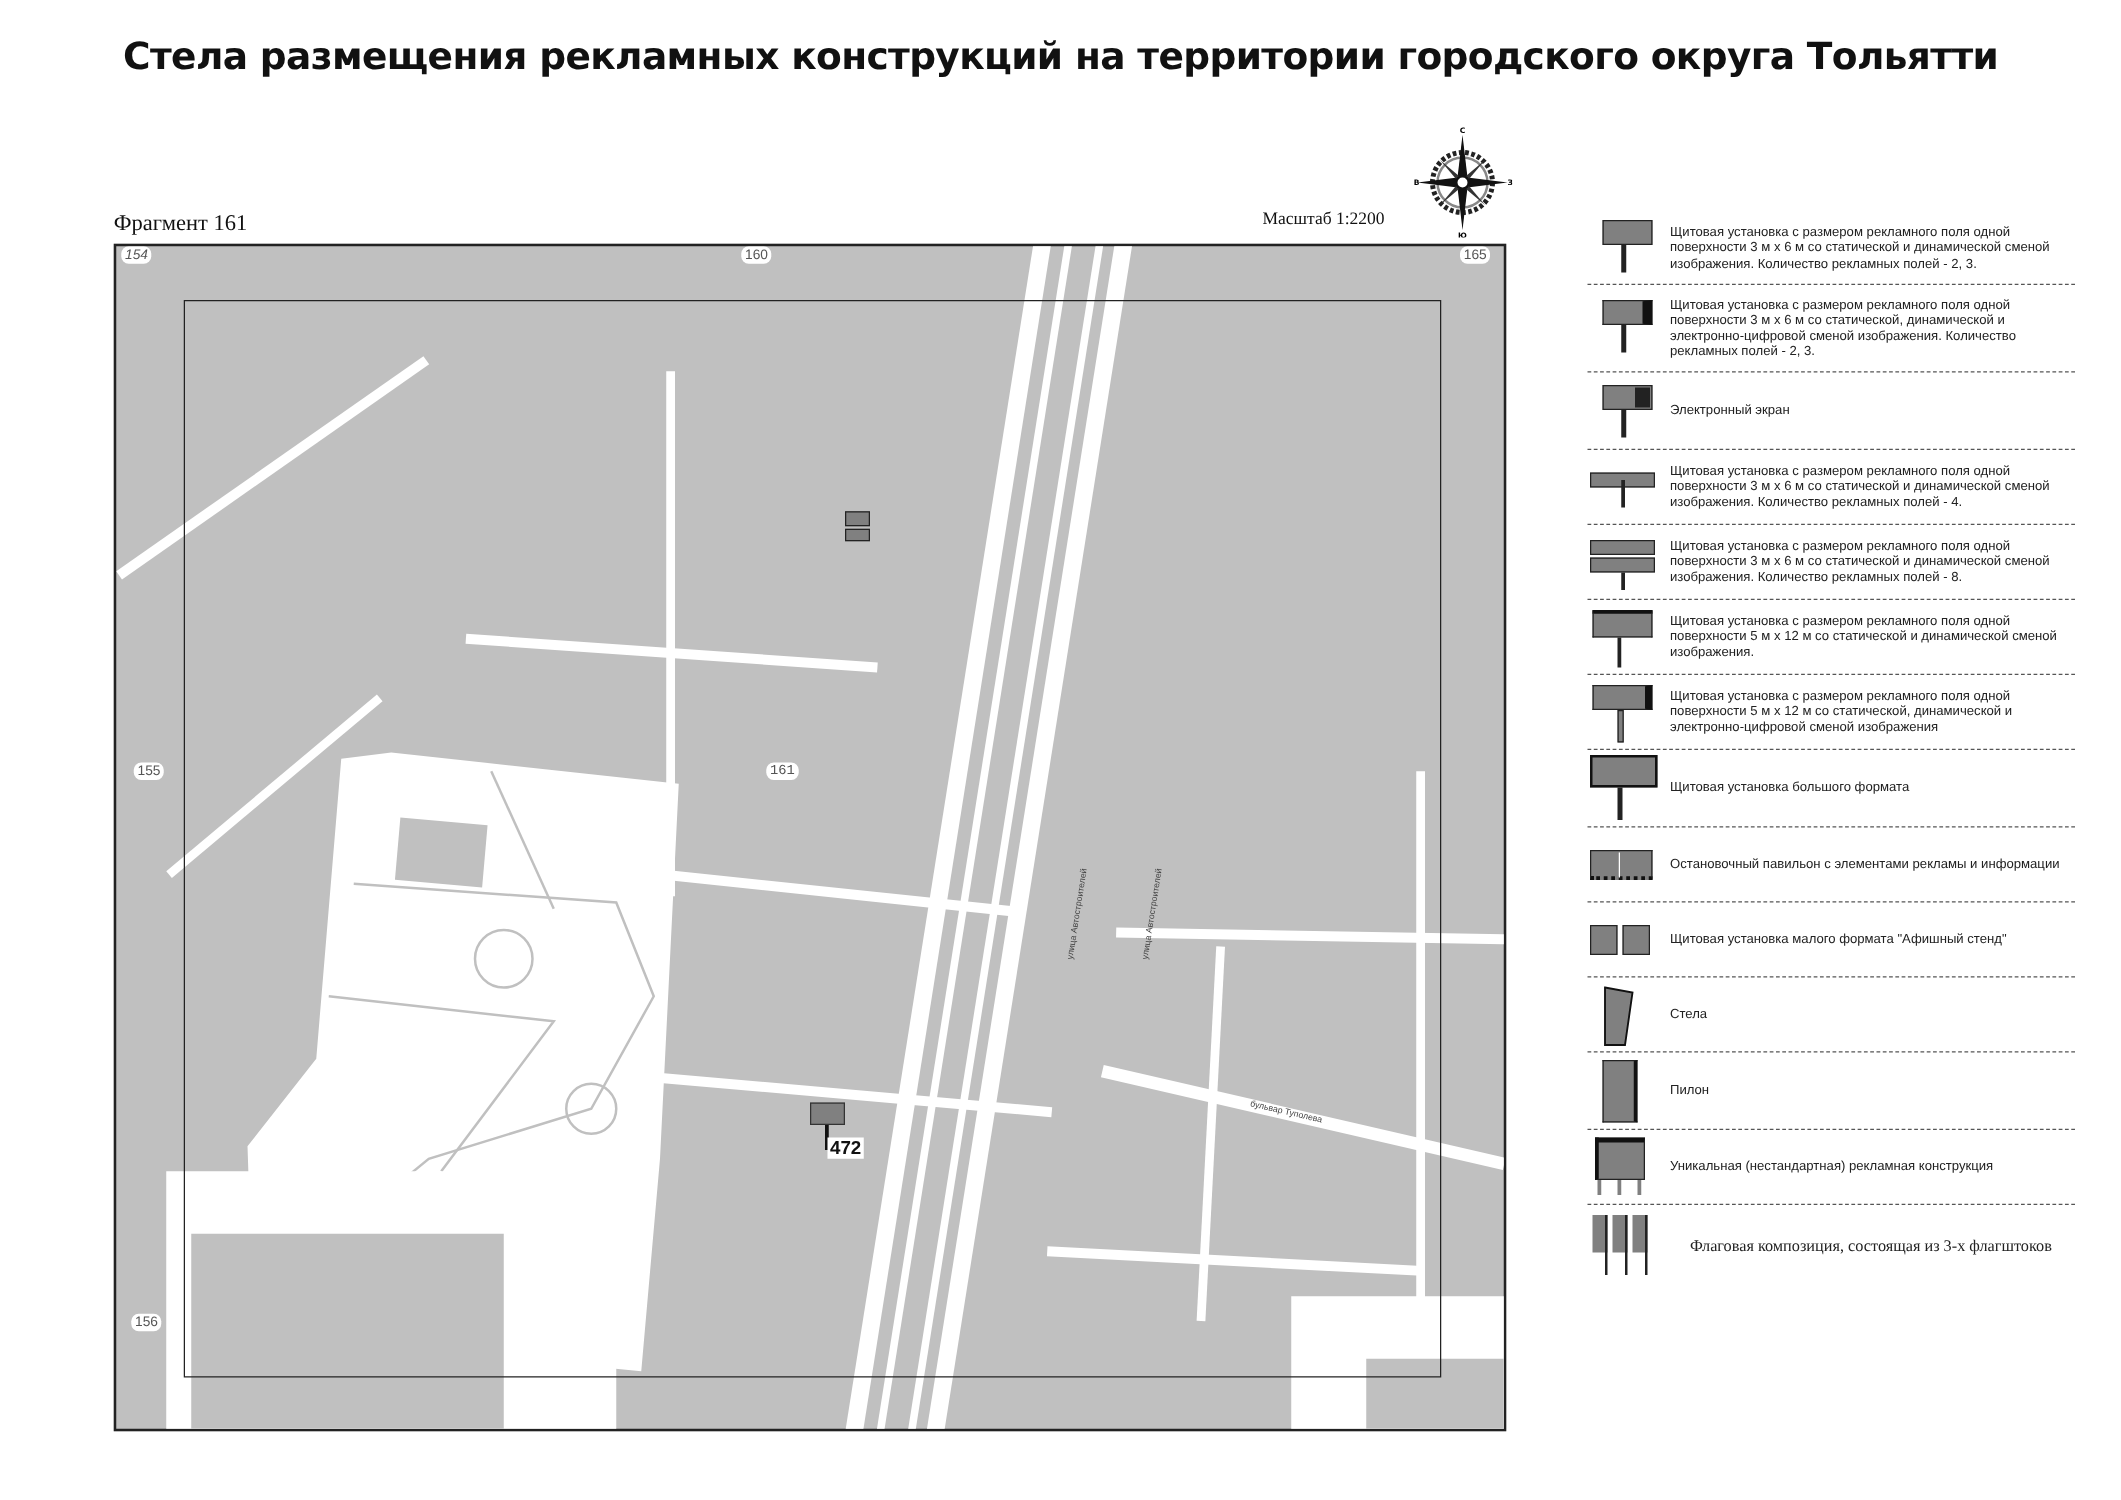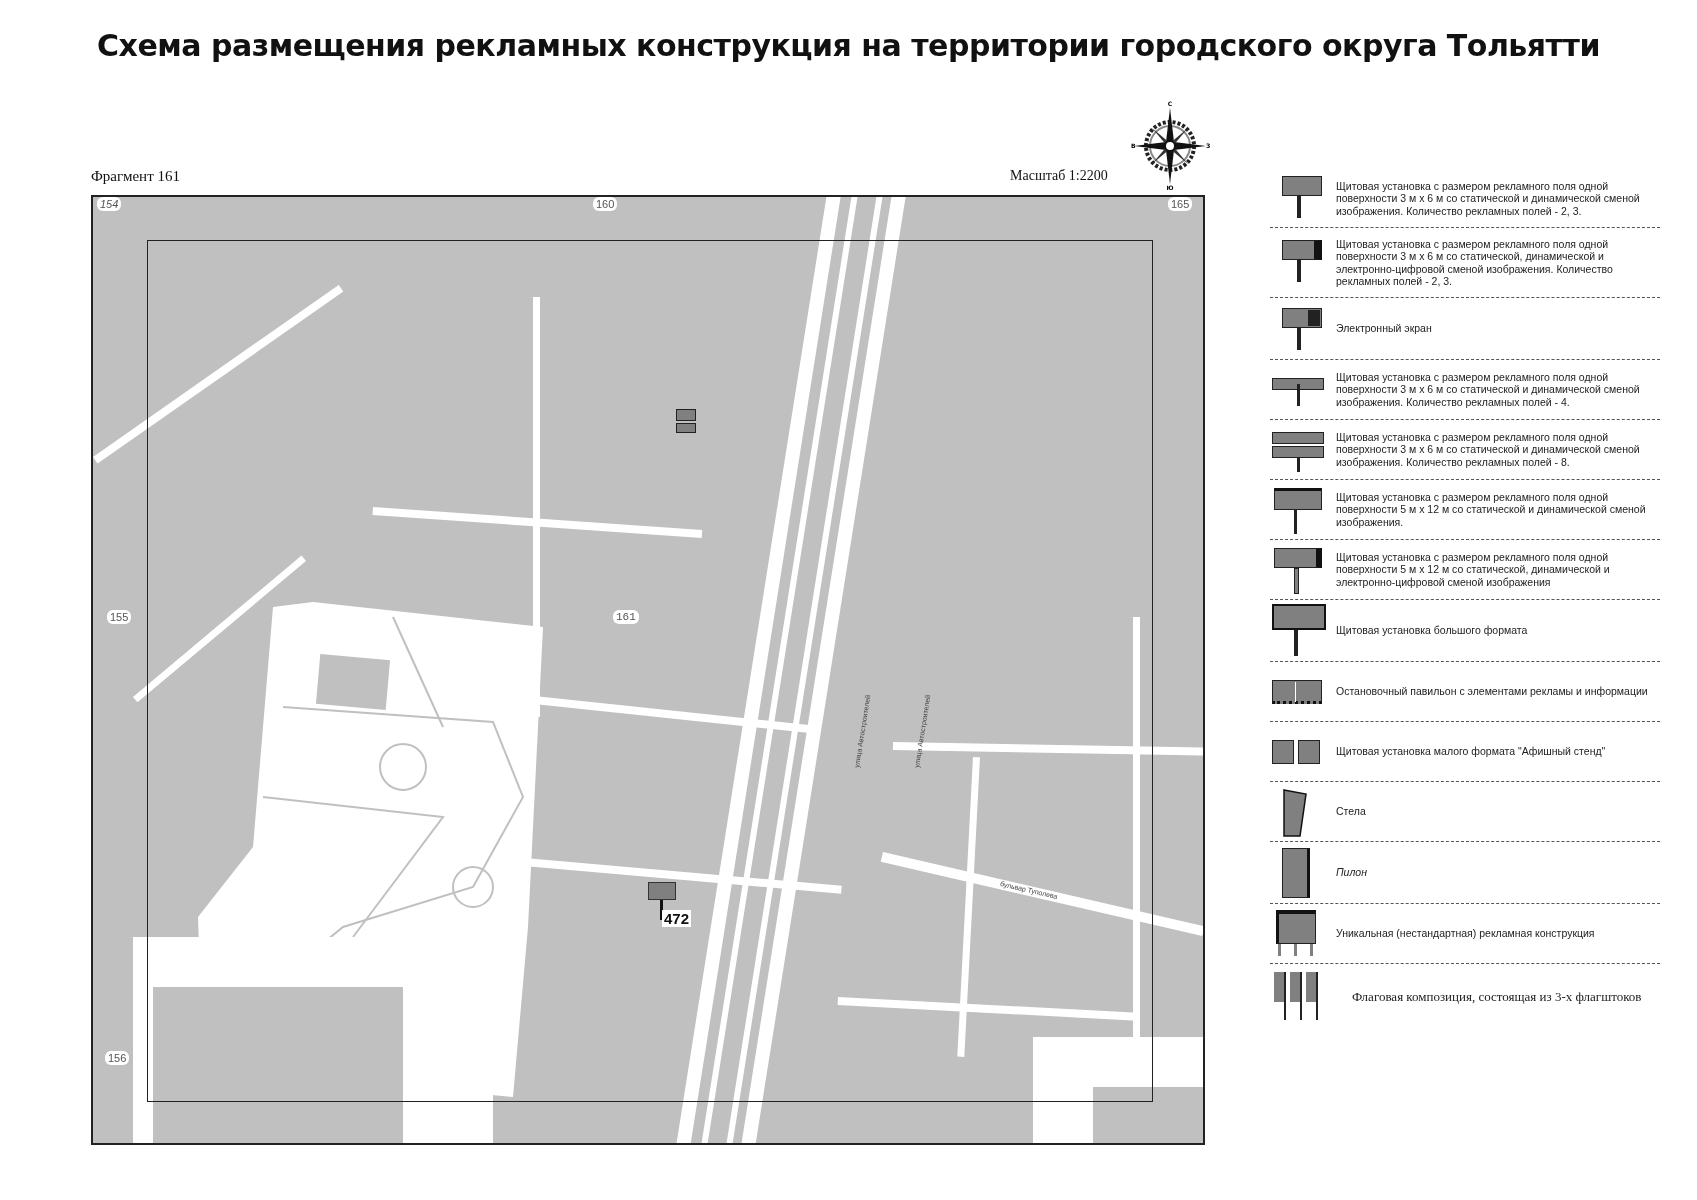--- a/index.html
+++ b/index.html
@@ -1,18 +1,18 @@
 <!DOCTYPE html>
 <html><head>
 <meta charset="utf-8">
 <style>
   html,body{margin:0;padding:0;background:#fff;}
   body{width:1697px;height:1200px;position:relative;overflow:hidden;font-family:"Liberation Sans",sans-serif;color:#111;}
   .title{position:absolute;left:0;top:28px;width:1697px;text-align:center;font-family:"DejaVu Sans",sans-serif;font-weight:bold;font-size:30px;letter-spacing:-0.5px;color:#111;}
-  .frag{position:absolute;left:91px;top:168px;font-family:"Liberation Serif",serif;font-size:15px;}
+  .frag{position:absolute;left:91px;top:168px;font-family:"Liberation Serif",serif;font-size:18px;}
   .scale{position:absolute;left:1010px;top:168px;font-family:"Liberation Serif",serif;font-size:14px;}
   .compass{position:absolute;left:1130px;top:100px;width:80px;height:90px;}
   .map{position:absolute;left:91px;top:195px;width:1114px;height:950px;background:#c0c0c0;border:2px solid #222;box-sizing:border-box;overflow:hidden;}
   .inner{position:absolute;left:54px;top:43px;width:1006px;height:862px;border:1.5px solid #222;box-sizing:border-box;pointer-events:none;}
   .road{position:absolute;background:#fff;transform-origin:0 0;}
   .blk{position:absolute;background:#fff;}
   .gry{position:absolute;background:#c0c0c0;}
   .nbr{position:absolute;font-size:11px;color:#555;background:#fff;border-radius:6px;padding:0 3px;line-height:14px;}
   .street{position:absolute;font-size:7px;color:#444;white-space:nowrap;transform-origin:0 0;}
   .marker{position:absolute;left:650px;top:880px;}
@@ -23,21 +23,21 @@
   .li{display:flex;align-items:center;border-bottom:1.5px dashed #555;box-sizing:border-box;}
   .li .ic{width:62px;flex:0 0 62px;position:relative;height:100%;}
   .li .tx{font-size:10.5px;line-height:12.5px;color:#222;padding-left:4px;}
   .li .tx.serif{font-family:"Liberation Serif",serif;font-size:13px;line-height:19px;}
   .g{position:absolute;background:#808080;border:1px solid #222;box-sizing:border-box;}
   .p{position:absolute;background:#222;}
 </style>
 </head>
 <body>
 
-<div class="title">Схема размещения рекламных конструкция на территории городского округа Тольятти</div>
+<div class="title">Стела размещения рекламных конструкций на территории городского округа Тольятти</div>
 <div class="frag">Фрагмент 161</div>
 <div class="scale">Масштаб 1:2200</div>
 
 <svg class="compass" viewBox="0 0 80 90">
   <circle cx="40" cy="46" r="24" fill="none" stroke="#222" stroke-width="4" stroke-dasharray="3 2"></circle>
   <circle cx="40" cy="46" r="20" fill="none" stroke="#888" stroke-width="2"></circle>
   <polygon points="40,8 44,42 40,46 36,42" fill="#111"></polygon>
   <polygon points="40,84 44,50 40,46 36,50" fill="#111"></polygon>
   <polygon points="4,46 36,42 40,46 36,50" fill="#111"></polygon>
   <polygon points="76,46 44,42 40,46 44,50" fill="#111"></polygon>
@@ -184,21 +184,21 @@
     <div class="tx">Щитовая установка малого формата "Афишный стенд"</div>
   </div>
   <div class="li" style="height:60px;">
     <div class="ic">
         <svg style="position:absolute;left:12px;top:6px;" width="30" height="50">
           <polygon points="2,2 24,6 18,48 2,48" fill="#808080" stroke="#111" stroke-width="1.5"></polygon>
         </svg>
       </div>
     <div class="tx">Стела</div>
   </div>
-  <div class="li" style="height:62px;font-style:italic;">
+  <div class="li" style="height:62px;">
     <div class="ic">
         <div class="g" style="left:12px;top:6px;width:28px;height:50px;border-right:3px solid #111;"></div>
       </div>
     <div class="tx">Пилон</div>
   </div>
   <div class="li" style="height:60px;text-align:right;">
     <div class="ic">
         <div class="g" style="left:6px;top:6px;width:40px;height:34px;border-top:4px solid #111;border-left:3px solid #111;"></div>
         <div class="p" style="left:8px;top:40px;width:3px;height:12px;background:#808080;"></div>
         <div class="p" style="left:24px;top:40px;width:3px;height:12px;background:#808080;"></div>

